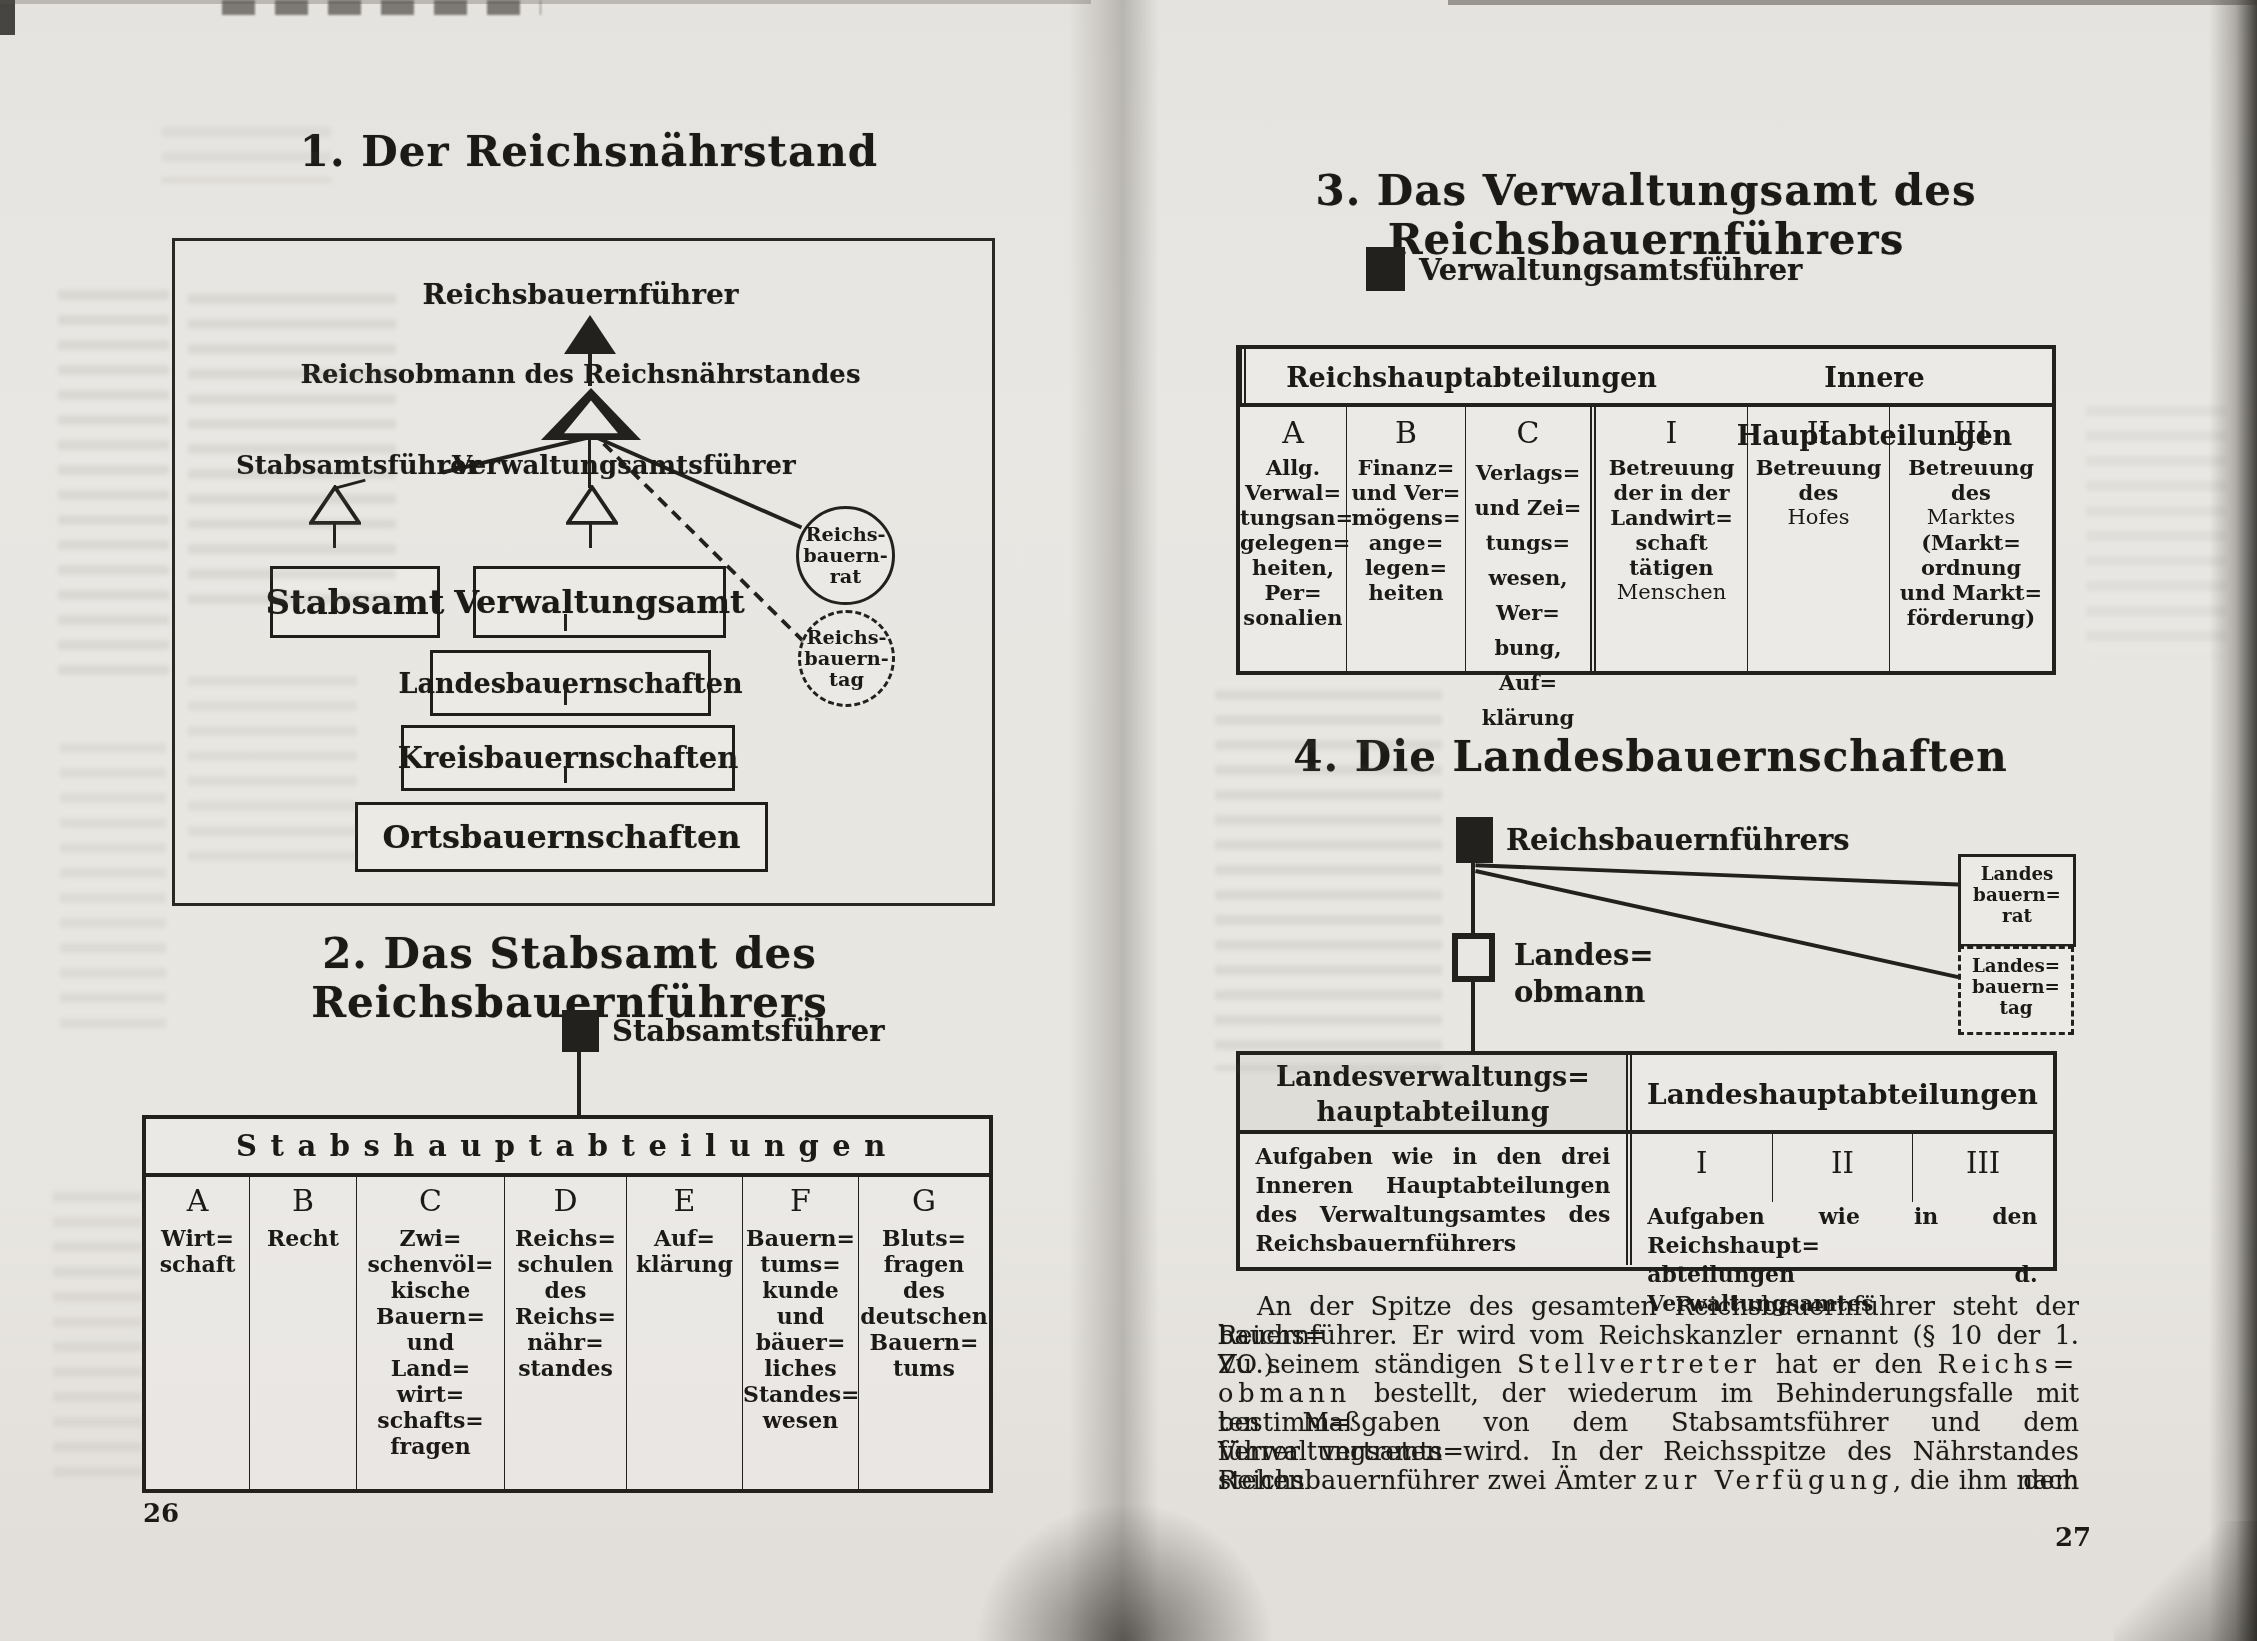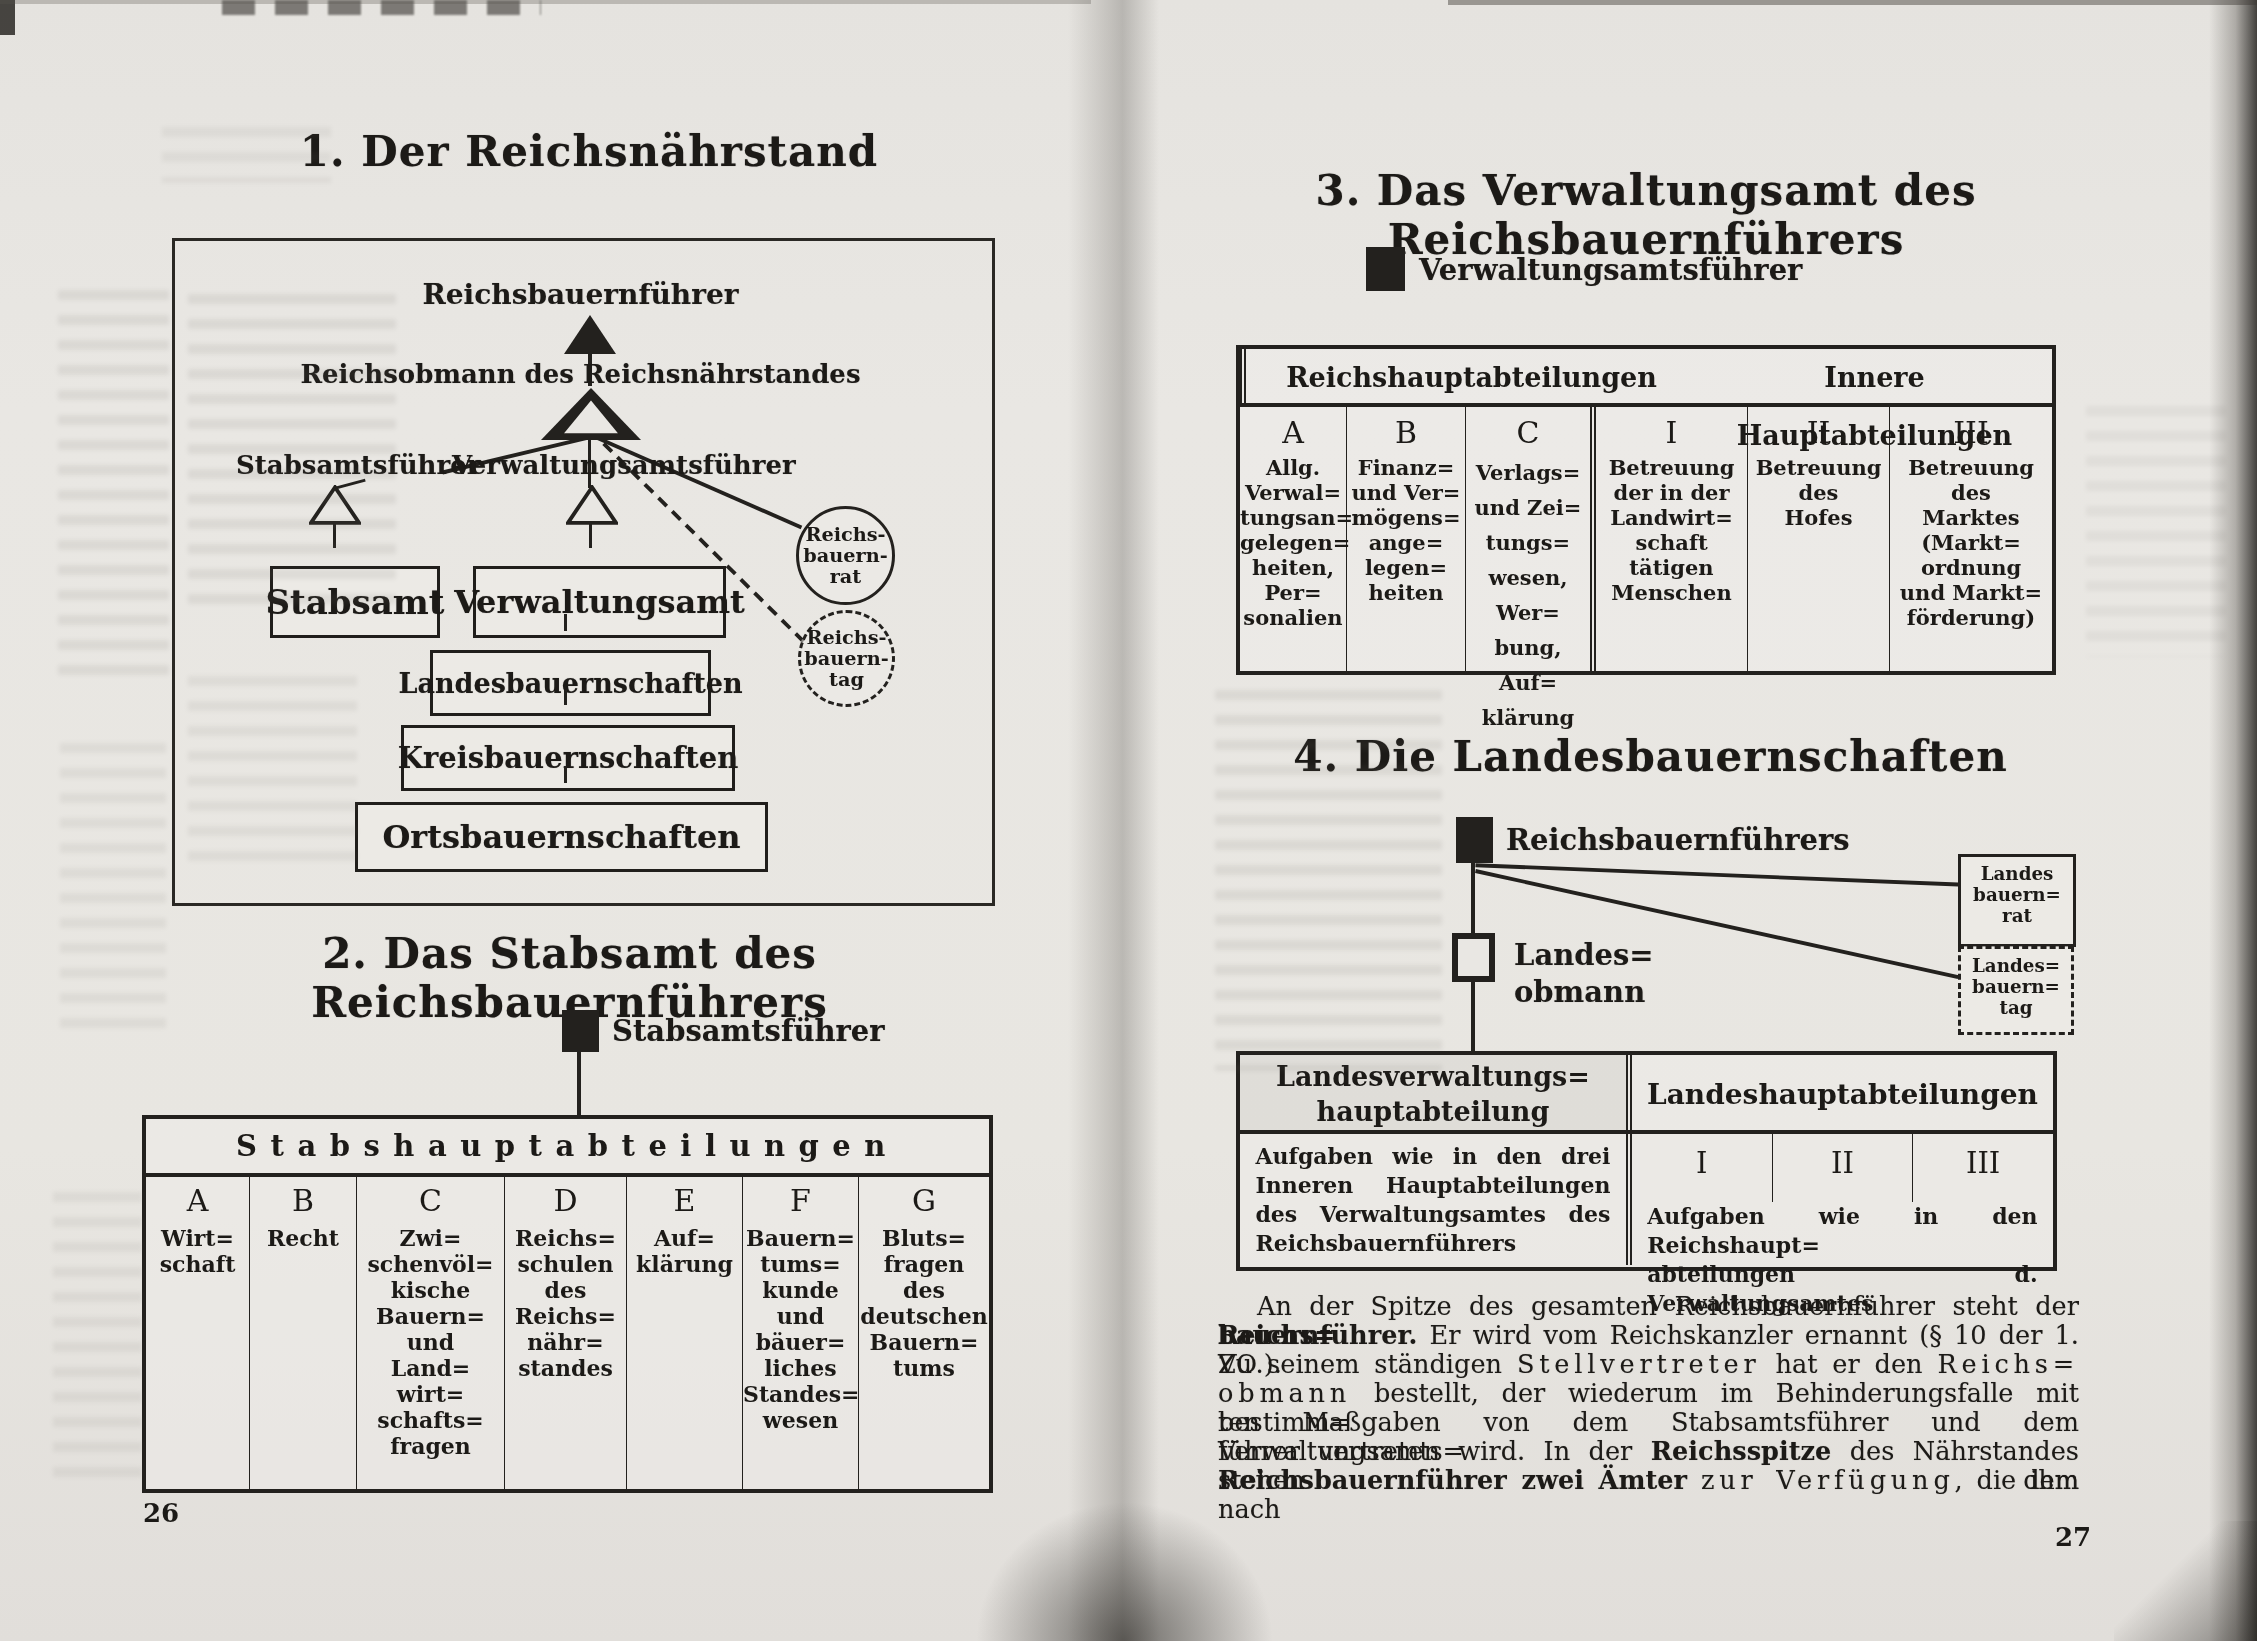--- a/index.html
+++ b/index.html
@@ -19,21 +19,21 @@
   .circle{border-radius:50%;display:flex;align-items:center;justify-content:center;
     text-align:center;font-weight:bold;background:rgba(238,236,232,.5);}
   .sq{background:#23211e;}
   .tablebox{border:4.8px solid #23211e;background:rgba(240,238,234,.45);box-sizing:border-box;}
   .trow{display:flex;box-sizing:border-box;}
   .letters{font-family:"DejaVu Serif","Liberation Serif",serif;font-weight:normal;}
   .ghost{position:absolute;opacity:.11;filter:blur(1.9px);
     background:repeating-linear-gradient(180deg,#6e6a64 0 9.7px,transparent 9.7px 25px);}
   .parline{text-align:justify;text-align-last:justify;height:29px;line-height:29px;
     font-size:25.6px;text-shadow:0 0 1px rgba(20,18,15,.25);}
-  .b{font-weight:bold;}
+  .b{font-weight:normal;}
   .s{letter-spacing:4.8px;}
   .just{text-align:justify;text-align-last:justify;}
 </style>
 </head>
 <body>
 
 <div id="scan">
 
   <div class="abs hdg frak" style="left:174px;top:127px;width:830px;">1. Der Reichsnährstand</div>
 

